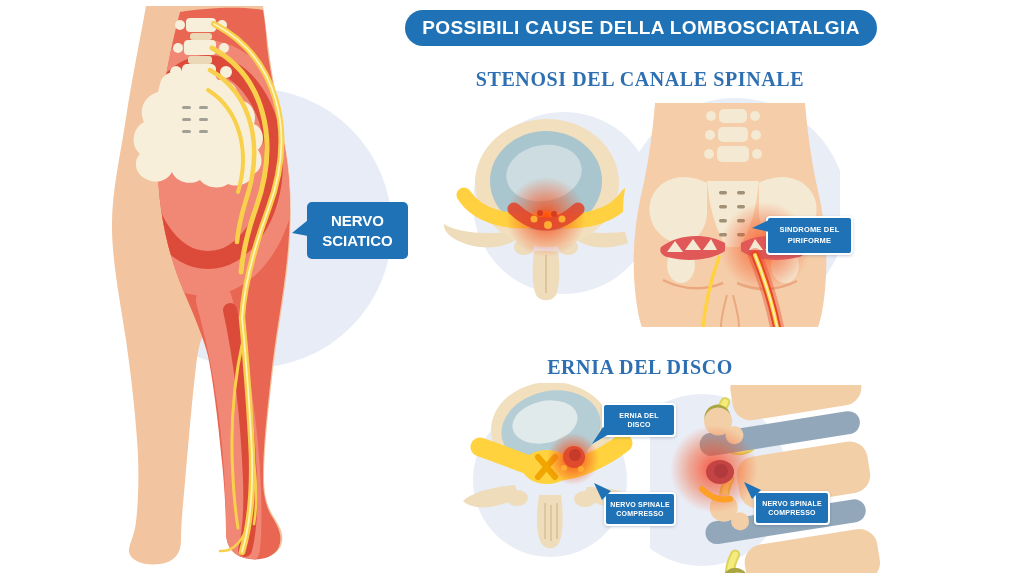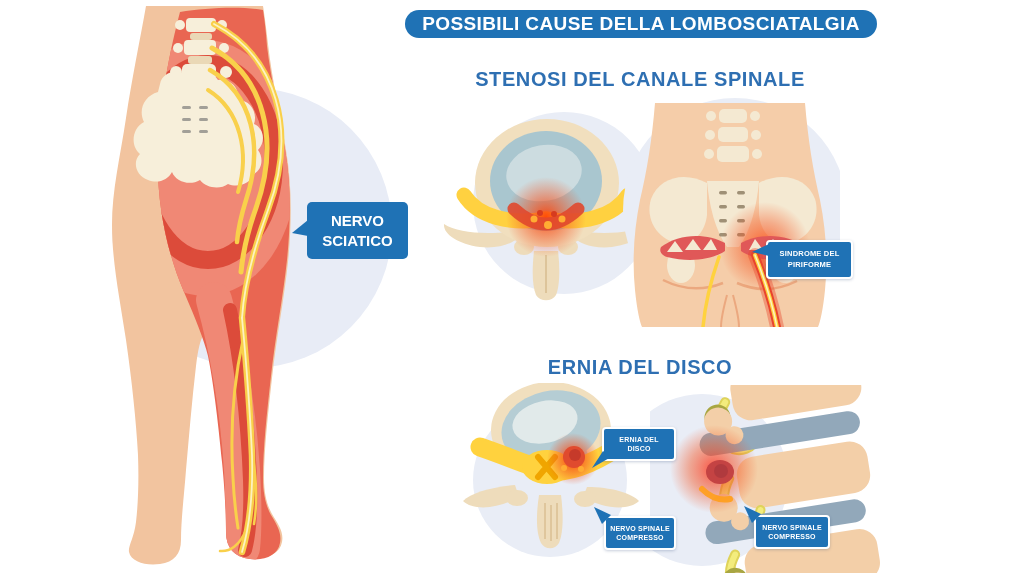--- a/index.html
+++ b/index.html
@@ -3,46 +3,46 @@
 <meta charset="utf-8">
 <style>
   html,body{margin:0;padding:0;background:#fff;}
   .canvas{
     position:relative;width:1024px;height:573px;background:#ffffff;
     overflow:hidden;font-family:"Liberation Sans",sans-serif;
   }
   .canvas svg{position:absolute;display:block;}
 
   .pill-title{
-    position:absolute;left:405px;top:10px;width:472px;height:28px;
+    position:absolute;left:405px;top:10px;width:472px;height:36px;
     background:var(--accent-blue,#1F72B5);border-radius:22px;
     color:#fff;font-size:19px;font-weight:bold;letter-spacing:.4px;
     display:flex;align-items:center;justify-content:center;white-space:nowrap;
   }
   .section-heading{
     position:absolute;left:410px;width:460px;text-align:center;
     color:var(--heading-blue,#2E6FB2);font-size:20px;font-weight:bold;letter-spacing:.6px;
     white-space:nowrap;
+    font-family:Liberation Serif, serif;
   }
   .heading-stenosis{top:68px;}
   .heading-hernia{top:356px;}
 
   .callout{
     position:absolute;background:var(--accent-blue,#1F72B5);color:#fff;
     font-weight:bold;text-align:center;border-radius:4px;
     display:flex;align-items:center;justify-content:center;line-height:1.3;
     z-index:5;
   }
   .callout .txt{display:block;}
   .callout.big{font-size:15px;padding:4px 6px;border-radius:5px;align-items:center;}
   .callout.small{
     font-size:7px;text-transform:uppercase;letter-spacing:.2px;
     border:2px solid #fff;padding:2px 3px;line-height:1.35;
     box-shadow:0 1px 3px rgba(30,60,110,.25);
-    margin-top:24px;
   }
   .tail{position:absolute;overflow:visible;z-index:-1;}
 </style>
 </head>
 <body>
 
 <div class="canvas">
 
   <svg style="left:0;top:0" width="400" height="573" viewBox="0 0 400 573">
     <defs>

